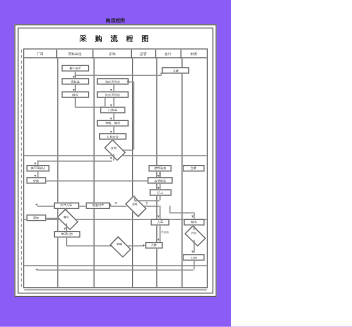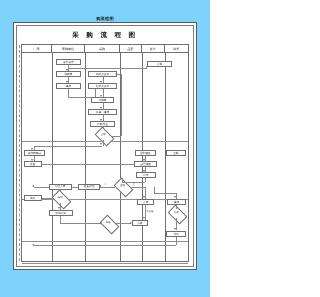--- a/index.html
+++ b/index.html
@@ -1,18 +1,18 @@
 <!DOCTYPE html>
 <html><head>
 <meta charset="utf-8">
 <style>
   html,body{margin:0;padding:0;background:#ffffff;}
   body{width:210px;height:297px;overflow:hidden;
        font-family:"DejaVu Sans","Liberation Sans",sans-serif;}
-  #page{position:relative;width:210px;height:297px;background:#7dd3fc;}
+  #page{position:relative;width:210px;height:297px;background:#8b5cf6;}
 
   
   .caption{position:absolute;left:0;top:16px;width:210px;text-align:center;
            font-size:4.2px;font-weight:bold;color:#1a1a1a;letter-spacing:.2px;}
 
   
   .frame-outer{position:absolute;left:13px;top:22px;width:184px;height:248px;
                border:1px solid #5a5a5a;background:#fff;box-sizing:border-box;}
   .frame-inner{position:absolute;left:2px;top:2px;right:2px;bottom:2px;
                border:1px solid #7d7d7d;box-sizing:border-box;}

